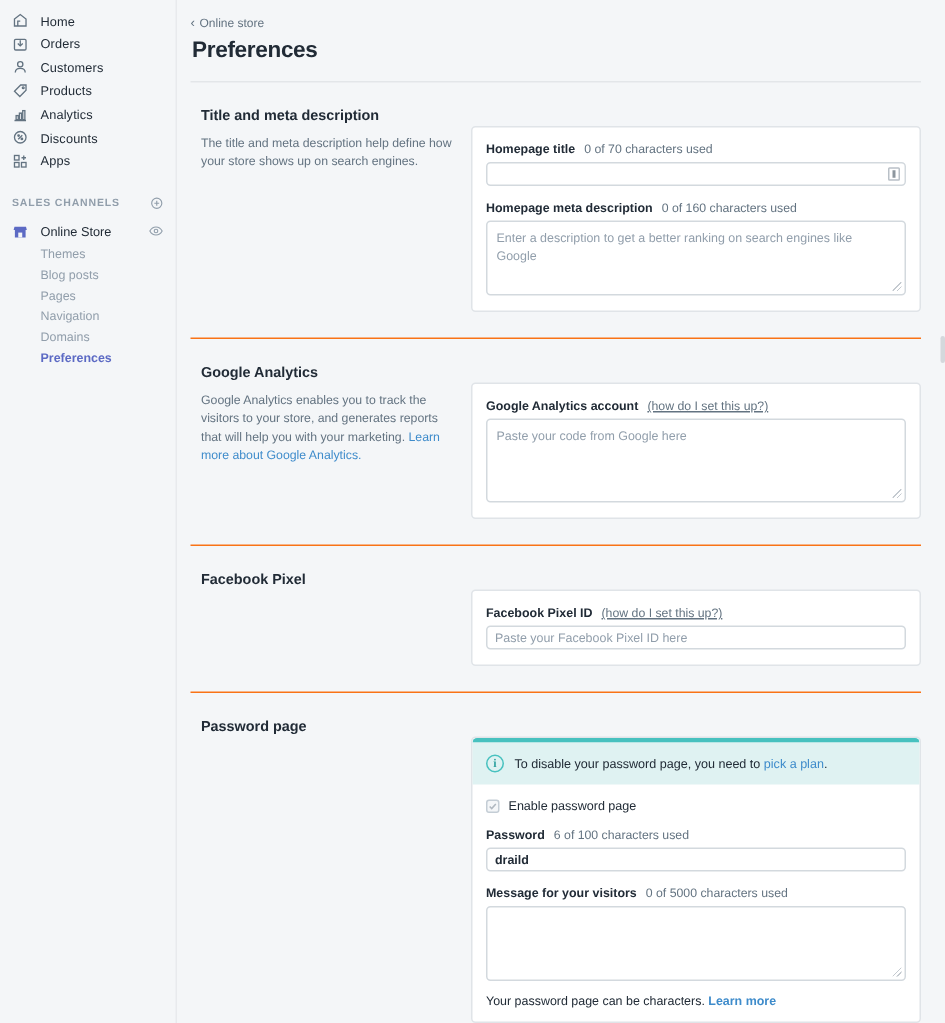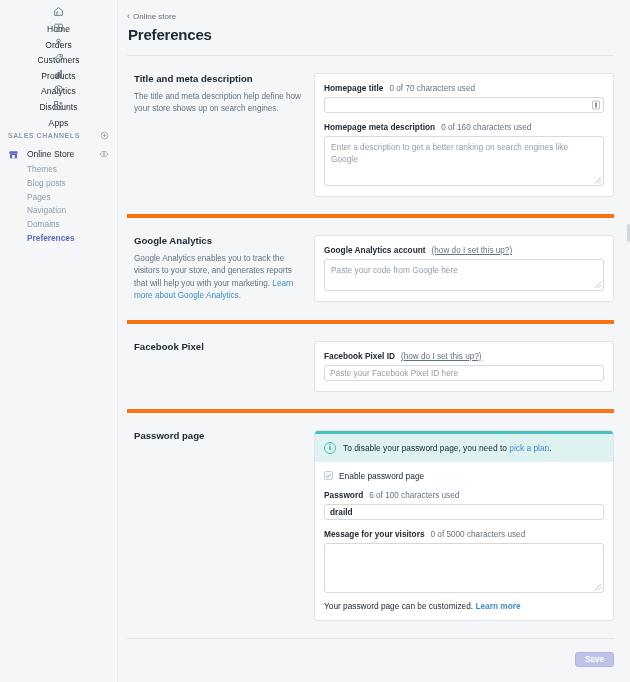--- a/index.html
+++ b/index.html
@@ -21,21 +21,20 @@
     border-right: 1px solid #e8eaed;
     position: relative;
   }
   .nav-item {
     display: flex; align-items: center;
     height: 15.6px;
     padding: 0 8px;
     gap: 8px;
     margin-bottom: 0px;
     cursor: pointer;
-    flex-direction: column;
   }
   .nav-item .ico { width: 11px; height: 11px; flex: 0 0 11px; display: block; color: #637381; }
   .nav-item .ico svg { display: block; width: 11px; height: 11px; }
   .nav-label { font-size: 8.5px; color: #212b36; line-height: 1; letter-spacing: .1px; }
 
   .section-head {
     display: flex; align-items: center; justify-content: space-between;
     padding: 0 8px; margin-top: 14px; margin-bottom: 5px;
     height: 12px;
   }
@@ -77,36 +76,37 @@
   .page-title {
     font-size: 15px; font-weight: 700; color: #212b36;
     letter-spacing: -.2px; margin-bottom: 12px; padding-left: 1px;
   }
   .divider { height: 1px; background: #e3e6e9; margin: 0 0 0 0; }
 
   
   .section {
     display: flex; align-items: flex-start;
     padding: 17px 0 17px 0;
-    border-bottom: 4px solid #f97316;
+    border-bottom: 1px solid #f97316;
     gap: 0;
   }
   .section:last-of-type { border-bottom: 1px solid #e3e6e9; }
   .sec-left { width: 187px; flex: 0 0 187px; padding-left: 7px; padding-right: 12px; }
   .sec-title { font-size: 9.6px; font-weight: 700; color: #212b36; margin-bottom: 7px; }
   .sec-desc { font-size: 8.2px; line-height: 1.52; color: #637381; }
   .sec-desc a { color: #3f8ccb; text-decoration: none; }
 
   .card {
     flex: 1;
     background: #ffffff;
     border: 1px solid #e0e4e8;
     border-radius: 3px;
     padding: 9px 9px 10px 9px;
     box-shadow: 0 0 0 0 rgba(0,0,0,0);
+    margin-top: 12px;
   }
   .card.nopad { padding: 0; }
 
   .fld-label-row {
     display: flex; align-items: baseline; gap: 6px; margin-bottom: 4px;
   }
   .fld-label { font-size: 8.3px; font-weight: 700; color: #212b36; }
   .fld-hint { font-size: 8.2px; color: #637381; font-weight: 400; }
   .fld-link {
     font-size: 8.2px; color: #637381; text-decoration: underline; cursor: pointer;
@@ -392,21 +392,21 @@
       <section class="section">
         <div class="sec-left">
           <div class="sec-title">Google Analytics</div>
           <div class="sec-desc"><span>Google Analytics enables you to track the visitors to your store, and generates reports that will help you with your marketing. </span><a href="#">Learn more about Google Analytics.</a></div>
         </div>
         <div class="card">
           <div class="fld-label-row">
             <span class="fld-label">Google Analytics account</span>
             <span class="fld-link">(how do I set this up?)</span>
           </div>
-          <div class="textarea" style="height:32px">
+          <div class="textarea" style="height:56px">
             <span class="ph">Paste your code from Google here</span>
             <span class="resize"></span>
           </div>
         </div>
       </section>
 
       
       <section class="section">
         <div class="sec-left">
           <div class="sec-title">Facebook Pixel</div>
@@ -458,21 +458,21 @@
               <div class="fld-label-row">
                 <span class="fld-label">Message for your visitors</span>
                 <span class="fld-hint">0 of 5000 characters used</span>
               </div>
               <div class="textarea" style="height:50px">
                 <span class="ph"></span>
                 <span class="resize"></span>
               </div>
             </div>
 
-            <div class="foot-note"><span>Your password page can be customized. </span><a href="#">Learn more</a></div>
+            <div class="foot-note"><span>Your password page can be characters. </span><a href="#">Learn more</a></div>
           </div>
         </div>
       </section>
 
       <div class="footer">
         <button class="btn-save">Save</button>
       </div>
 
     </div>
   </main>

